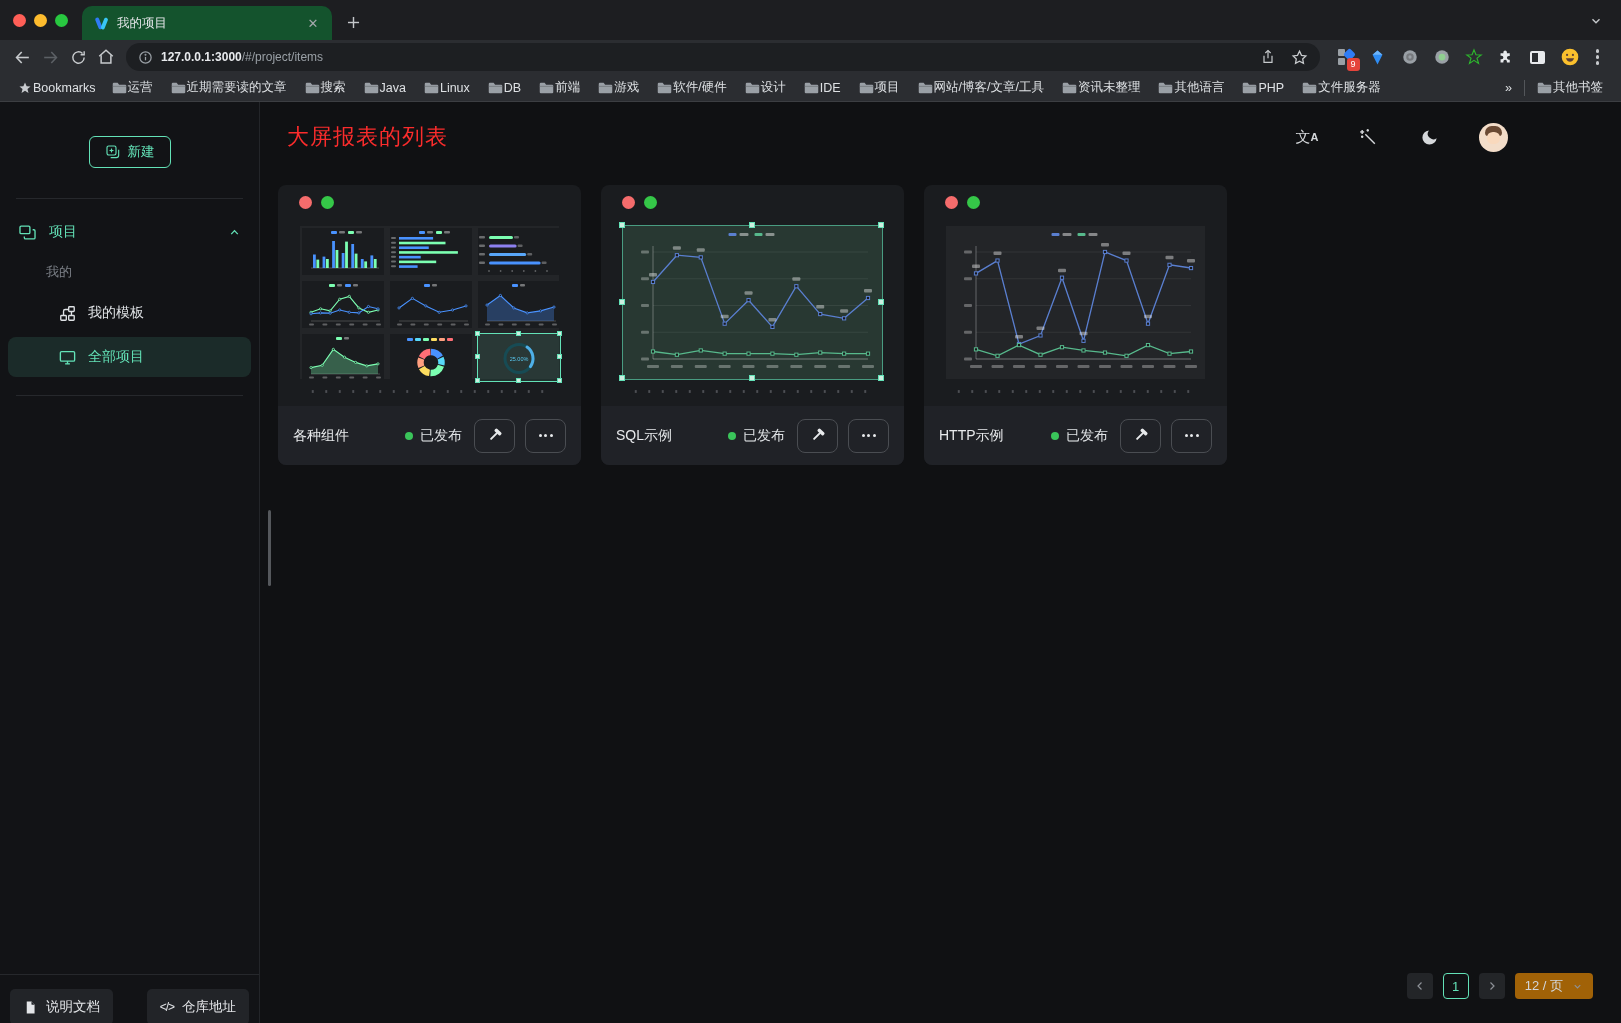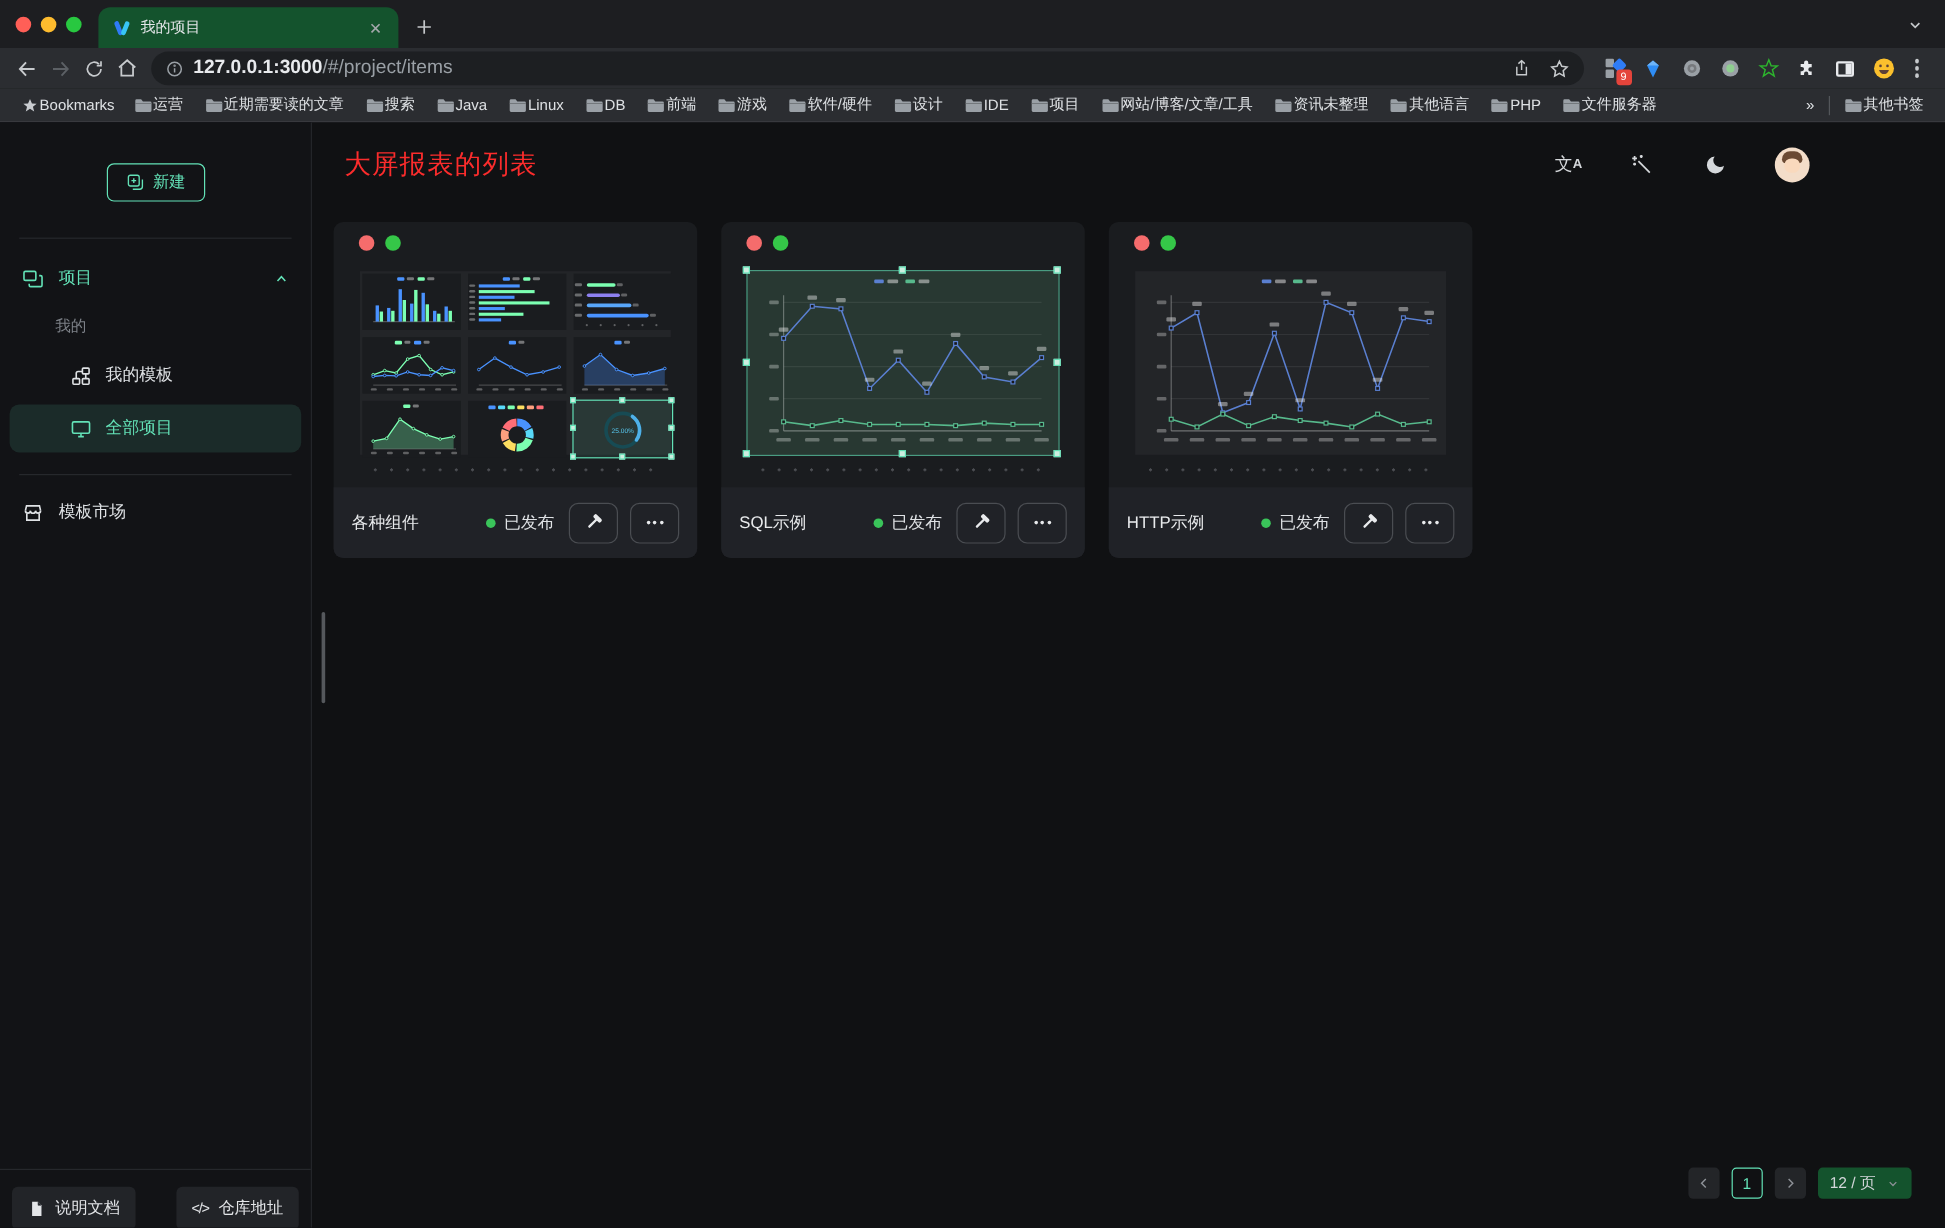--- a/index.html
+++ b/index.html
@@ -14,21 +14,21 @@
   .tl.red { background:#ff5f57; } .tl.yellow { background:#febc2e; } .tl.green { background:#28c840; }
   .tab { width:250px; height:34px; background:#14532d; border-radius:10px 10px 0 0; display:flex; align-items:center; padding:0 10px 0 12px; gap:8px; }
   .tab-title { font-size:12.5px; color:#e4e6e9; flex:1; white-space:nowrap; overflow:hidden; }
   .tab-close { color:#a5a8ac; font-size:13px; width:18px; height:18px; display:flex; align-items:center; justify-content:center; border-radius:50%; }
   .newtab-btn { margin:0 0 8px 12px; color:#c4c7ca; }
   .tabsearch-btn { margin-left:auto; margin-right:18px; margin-bottom:12px; color:#c4c7ca; }
 
   .toolbar { height:34px; background:#2b2d31; display:flex; align-items:center; padding:0 8px; }
   .nav-ic { width:28px; height:28px; display:flex; align-items:center; justify-content:center; color:#c7cacd; border-radius:50%; }
   .nav-ic.disabled { color:#5c6065; }
-  .omnibox { flex:1; height:28px; background:#1d1f22; border-radius:14px; margin:0 6px; display:flex; align-items:center; padding:0 6px 0 12px; font-size:16px; }
+  .omnibox { flex:1; height:28px; background:#1d1f22; border-radius:14px; margin:0 6px; display:flex; align-items:center; padding:0 6px 0 12px; font-size:12px; }
   .url-host { color:#e8eaed; font-weight:bold; }
   .url-path { color:#9aa0a6; }
   .omni-right { margin-left:auto; display:flex; align-items:center; gap:4px; }
   .ext-area { display:flex; align-items:center; gap:12px; padding:0 6px 0 10px; }
   .ext { position:relative; width:20px; height:20px; display:flex; align-items:center; justify-content:center; }
   .badge { position:absolute; right:-4px; bottom:-4px; min-width:13px; height:13px; background:#e5443b; color:#fff; font-size:9px; line-height:13px; text-align:center; border-radius:3px; padding:0 2px; }
   .grid-ic { position:relative; width:16px; height:16px; }
   .grid-ic i { position:absolute; width:7px; height:7px; background:#9aa0a6; border-radius:1px; }
   .grid-ic .q1{left:0;top:0;} .grid-ic .q3{left:0;top:9px;}
   .grid-ic .qd{ left:7px; top:1px; width:9px; height:9px; background:#2f7cf6; transform:rotate(45deg); border-radius:2px; }
@@ -88,21 +88,21 @@
   .more-ic i { width:3px; height:3px; border-radius:50%; background:#e8eaec; }
 
   .mini { position:absolute; width:82px; height:47px; background:#1a1c1f; }
   .mini.sel { background:rgba(99,226,183,0.10); outline:1px solid #63e2b7; }
   .sel-handle { position:absolute; width:6px; height:6px; background:#cdeee0; border:1px solid #63e2b7; z-index:3; }
 
   
   .pagination { position:absolute; right:28px; bottom:26px; display:flex; align-items:center; gap:10px; }
   .pg-btn { width:26px; height:26px; background:#232528; border:none; border-radius:4px; color:#8d9197; display:flex; align-items:center; justify-content:center; }
   .pg-current { width:26px; height:26px; border:1px solid #63e2b7; background:transparent; border-radius:4px; color:#63e2b7; font-size:13px; display:flex; align-items:center; justify-content:center; font-family:inherit; }
-  .pg-size { height:26px; background:#14532d; border:none; border-radius:4px; color:#d3d6da; font-size:13px; display:flex; align-items:center; gap:9px; padding:0 10px; font-family:inherit; }
+  .pg-size { height:26px; background:#a16207; border:none; border-radius:4px; color:#d3d6da; font-size:13px; display:flex; align-items:center; gap:9px; padding:0 10px; font-family:inherit; }
 </style>
 </head>
 <body>
 
 <div class="tabstrip">
   <div class="traffic">
     <span class="tl red"></span>
     <span class="tl yellow"></span>
     <span class="tl green"></span>
   </div>
@@ -466,30 +466,20 @@
             <rect x="3" y="4.5" width="18" height="12" rx="1.5"></rect>
             <line x1="9" y1="20" x2="15" y2="20"></line>
             <line x1="12" y1="16.5" x2="12" y2="20"></line>
           </svg>
       </span>
       <span>全部项目</span>
     </div>
 
     <div class="s-divider" style="margin:16px 16px 10px;"></div>
 
-    <div class="nav-parent" style="color:#dfe2e5;">
-      <span>
-        <svg width="19" height="19" viewBox="0 0 24 24" fill="none" stroke="currentColor" stroke-width="1.7">
-            <path d="M4 9.5 5.2 4.5h13.6L20 9.5"></path>
-            <path d="M4 9.5a2.65 2.65 0 0 0 5.3 0 2.65 2.65 0 0 0 5.4 0 2.65 2.65 0 0 0 5.3 0"></path>
-            <path d="M5.5 12.5V19.5h13v-7"></path>
-          </svg>
-      </span>
-      <span>模板市场</span>
-    </div>
 
     <div class="sidebar-footer">
       <button class="footer-btn">
         <span>
           <svg width="15" height="15" viewBox="0 0 24 24" fill="#e3e5e8">
               <path d="M6 2.5h8l4.5 4.5v14.5H6z"></path>
               <path d="M14 2.5V7h4.5" fill="#222428" stroke="#222428" stroke-width="0.8"></path>
             </svg>
         </span>
         <span>说明文档</span>

